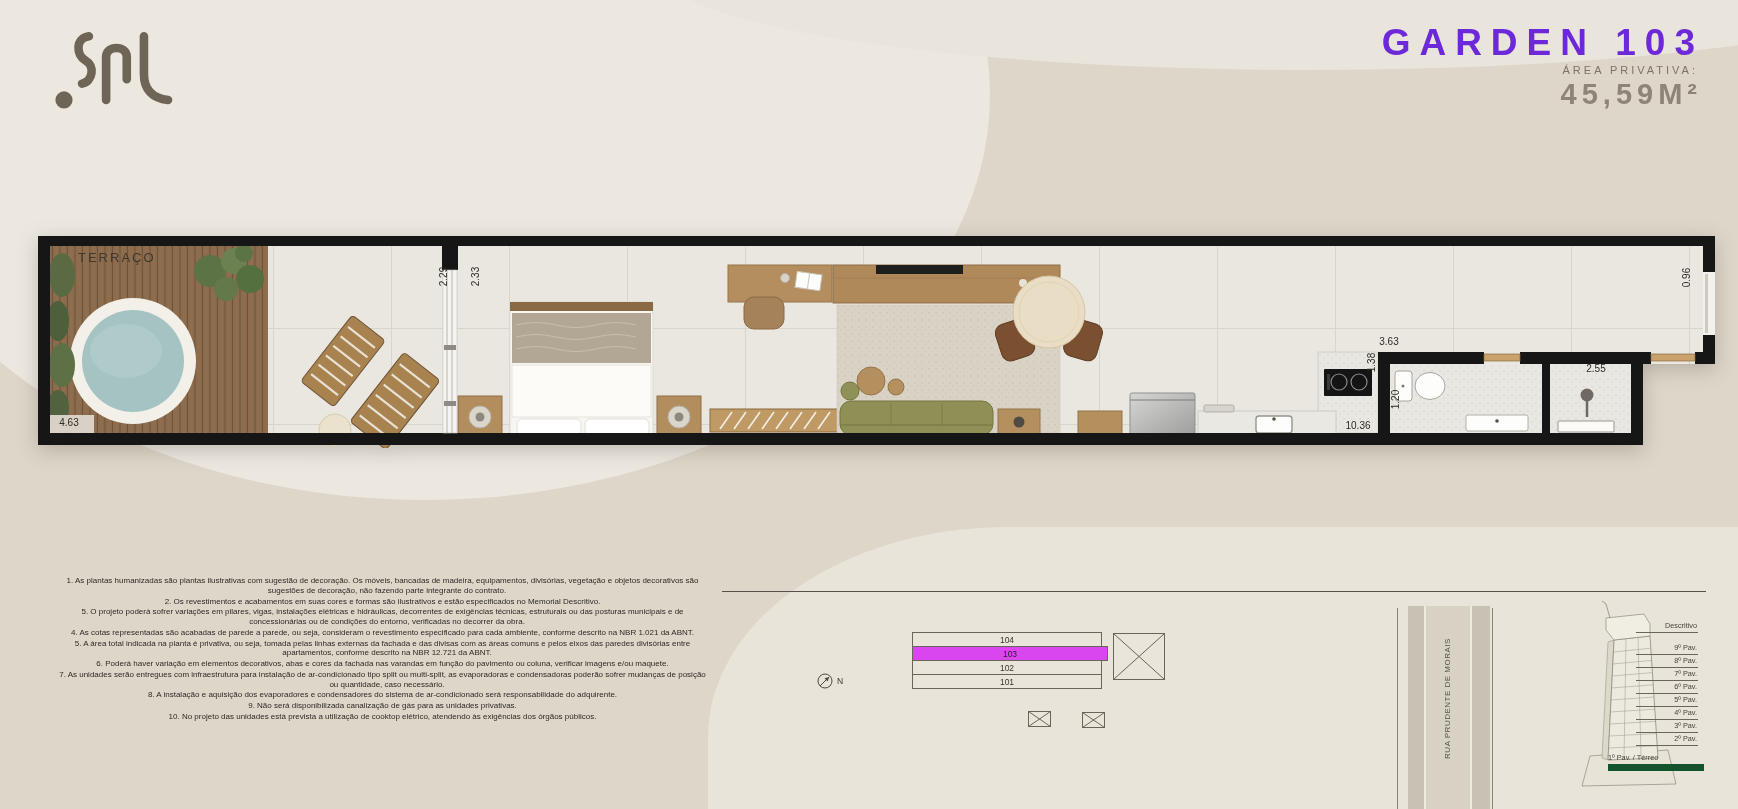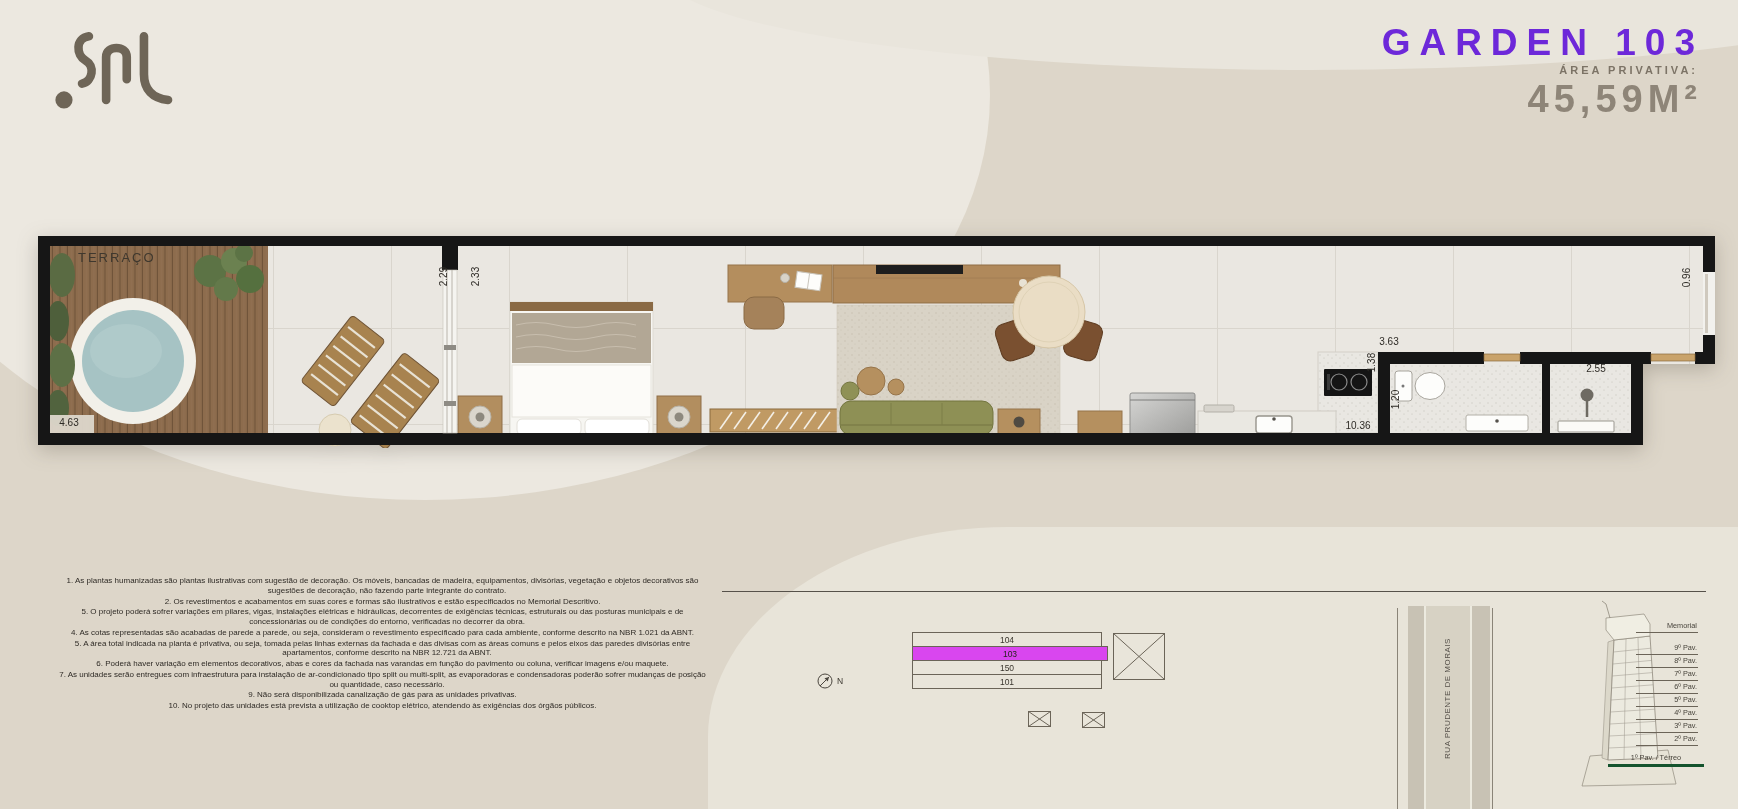--- a/index.html
+++ b/index.html
@@ -6,22 +6,22 @@
   html,body { width:1738px; height:809px; }
   body { position:relative; overflow:hidden; background:#DDD6C9; font-family:"Liberation Sans",sans-serif; }
 
   .blob-tl { position:absolute; left:-140px; top:-310px; width:1130px; height:810px; background:#ECE8E0; border-radius:50%; }
   .blob-top { position:absolute; left:660px; top:-130px; width:1300px; height:200px; background:#E9E5DC; border-radius:50%; }
   .panel-br { position:absolute; right:0; bottom:0; width:1030px; height:282px; background:#E8E4D9; border-top-left-radius:300px 210px; }
 
   .logo { position:absolute; left:52px; top:26px; width:122px; height:86px; }
 
   .title      { position:absolute; top:22px; right:34px; font-size:37px; font-weight:bold; letter-spacing:9px; color:#6d28d9; white-space:nowrap; }
-  .area-label { position:absolute; top:64px; right:40px; font-size:11px; font-weight:bold; letter-spacing:3px; color:#7C7366; white-space:nowrap; }
-  .area-value { position:absolute; top:78px; right:36px; font-size:38px; font-weight:bold; letter-spacing:5px; color:#8E8578; white-space:nowrap;text-align:center; }
+  .area-label { position:absolute; top:64px; right:40px; font-size:11px; font-weight:normal; letter-spacing:3px; color:#7C7366; white-space:nowrap; }
+  .area-value { position:absolute; top:78px; right:36px; font-size:29px; font-weight:bold; letter-spacing:5px; color:#8E8578; white-space:nowrap;text-align:center; }
 
   .plan { position:absolute; left:38px; top:233px; width:1677px; height:215px; filter:drop-shadow(0 5px 10px rgba(60,50,40,.25)); }
   .plan svg { position:absolute; left:0; top:0; }
   .room-label { position:absolute; left:40px; top:17px; font-size:13px; letter-spacing:2px; color:#3F382E; }
   .dim { position:absolute; font-size:10px; color:#2E2B26; text-align:center; white-space:nowrap; }
   .dim.v { transform:rotate(-90deg); }
 
   .notes { position:absolute; left:55px; top:576px; width:655px; font-size:8px; line-height:1.22; color:#2E2A25;text-align:center; }
   .notes div { padding-left:9px; text-indent:-9px; margin-bottom:1px; }
 
@@ -38,21 +38,21 @@
   .street-band  { position:absolute; left:1408px; top:606px; width:82px; height:203px; background:#C8C2B4; }
   .street-inner { position:absolute; left:1424px; top:606px; width:48px; height:203px; background:#D7D2C4; border-left:2px solid #ECEADF; border-right:2px solid #ECEADF; }
   .street-line-l { position:absolute; left:1397px; top:608px; width:1px; height:201px; background:#8A8478; }
   .street-line-r { position:absolute; left:1492px; top:608px; width:1px; height:201px; background:#8A8478; }
   .street-label { position:absolute; left:1347px; top:694px; width:200px; text-align:center; transform:rotate(-90deg); font-size:8px; letter-spacing:.5px; color:#56514A; white-space:nowrap; }
 
   .tower { position:absolute; left:1556px; top:588px; }
   .floor-rows { position:absolute; left:1636px; top:620px; width:62px; }
   .floor-row { height:13px; border-bottom:1px solid #6B6458; font-size:7.3px; text-align:right; color:#48443C; line-height:12px; padding-right:1px; white-space:nowrap; }
   .floor-row:first-child { margin-bottom:9px; }
-  .floor-ground { position:absolute; left:1608px; top:752px; width:96px; border-bottom:3px solid #14532d; font-size:7.3px; text-align:center; color:#48443C; line-height:12px; white-space:nowrap; }
+  .floor-ground { position:absolute; left:1608px; top:752px; width:96px; border-bottom:7px solid #14532d; font-size:7.3px; text-align:left; color:#48443C; line-height:12px; white-space:nowrap; }
 </style>
 </head>
 <body>
 
 <div class="blob-tl"></div>
 <div class="blob-top"></div>
 <div class="panel-br"></div>
 
 <svg class="logo" viewBox="0 0 140 100" aria-label="SAL">
   <g stroke="#6E6557" stroke-width="10" fill="none" stroke-linecap="round">
@@ -291,30 +291,31 @@
 </div>
 
 <div class="notes">
   <div>1. As plantas humanizadas são plantas ilustrativas com sugestão de decoração. Os móveis, bancadas de madeira, equipamentos, divisórias, vegetação e objetos decorativos são sugestões de decoração, não fazendo parte integrante do contrato.</div>
   <div>2. Os revestimentos e acabamentos em suas cores e formas são ilustrativos e estão especificados no Memorial Descritivo.</div>
   <div>5. O projeto poderá sofrer variações em pilares, vigas, instalações elétricas e hidráulicas, decorrentes de exigências técnicas, estruturais ou das posturas municipais e de concessionárias ou de condições do entorno, verificadas no decorrer da obra.</div>
   <div>4. As cotas representadas são acabadas de parede a parede, ou seja, consideram o revestimento especificado para cada ambiente, conforme descrito na NBR 1.021 da ABNT.</div>
   <div>5. A área total indicada na planta é privativa, ou seja, tomada pelas linhas externas da fachada e das divisas com as áreas comuns e pelos eixos das paredes divisórias entre apartamentos, conforme descrito na NBR 12.721 da ABNT.</div>
   <div>6. Poderá haver variação em elementos decorativos, abas e cores da fachada nas varandas em função do pavimento ou coluna, verificar imagens e/ou maquete.</div>
   <div>7. As unidades serão entregues com infraestrutura para instalação de ar-condicionado tipo split ou multi-split, as evaporadoras e condensadoras poderão sofrer mudanças de posição ou quantidade, caso necessário.</div>
+  <div>8. A instalação e aquisição dos evaporadores e condensadores do sistema de ar-condicionado será responsabilidade do adquirente.</div>
   <div>9. Não será disponibilizada canalização de gás para as unidades privativas.</div>
   <div>10. No projeto das unidades está prevista a utilização de cooktop elétrico, atendendo às exigências dos órgãos públicos.</div>
 </div>
 
 <div class="kp-divider"></div>
 
 <div class="kp-rows">
   <div class="kp-row">104</div>
   <div class="kp-row hl">103</div>
-  <div class="kp-row">150</div>
+  <div class="kp-row">102</div>
   <div class="kp-row">101</div>
 </div>
 
 <svg class="kp-elevator" width="52" height="47">
   <rect x="0.5" y="0.5" width="51" height="46" fill="#E9E5DA" stroke="#6B6458"></rect>
   <line x1="0.5" y1="0.5" x2="51.5" y2="46.5" stroke="#6B6458"></line>
   <line x1="51.5" y1="0.5" x2="0.5" y2="46.5" stroke="#6B6458"></line>
 </svg>
 <svg class="kp-xbox1" width="23" height="16">
   <rect x="0.5" y="0.5" width="22" height="15" fill="#E9E5DA" stroke="#6B6458"></rect>
@@ -355,21 +356,21 @@
       <line x1="53.2" y1="148" x2="100.4" y2="145.6"></line>
     <line x1="52.6" y1="160" x2="101.2" y2="157.8"></line>
     <line x1="70" y1="50.7" x2="68" y2="171.3"></line>
       <line x1="82" y1="49.4" x2="85" y2="170.7"></line>
   </g>
   <polygon points="50,30 88,26 94,36 94,48 58,52 50,42" fill="#F0EEE3" stroke="#8F897C" stroke-width="0.7"></polygon>
   <polyline points="54,30 50,16 46,13" fill="none" stroke="#8F897C" stroke-width="0.8"></polyline>
 </svg>
 
 <div class="floor-rows">
-  <div class="floor-row">Memorial</div>
+  <div class="floor-row">Descritivo</div>
   <div class="floor-row">9º Pav.</div>
   <div class="floor-row">8º Pav.</div>
   <div class="floor-row">7º Pav.</div>
   <div class="floor-row">6º Pav.</div>
   <div class="floor-row">5º Pav.</div>
   <div class="floor-row">4º Pav.</div>
   <div class="floor-row">3º Pav.</div>
   <div class="floor-row">2º Pav.</div>
 </div>
 <div class="floor-ground">1º Pav. / Térreo</div>

